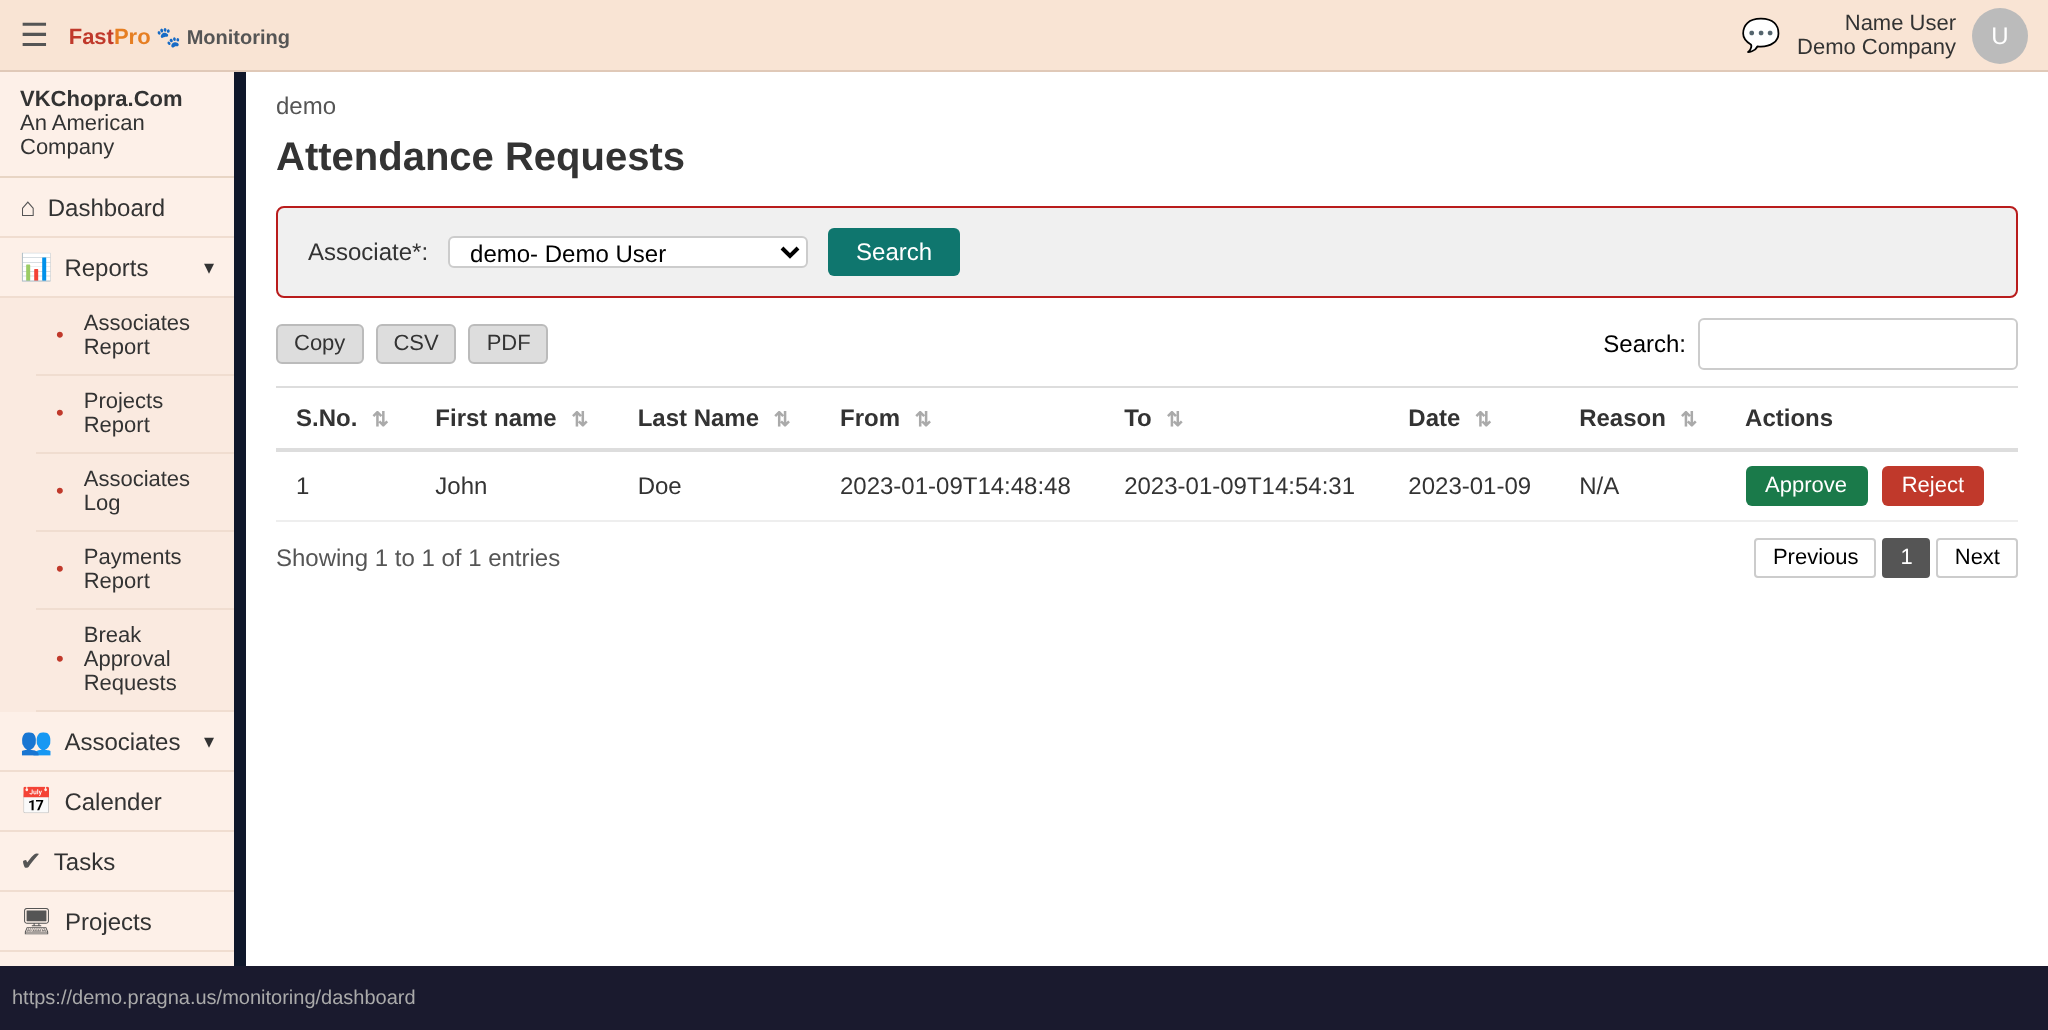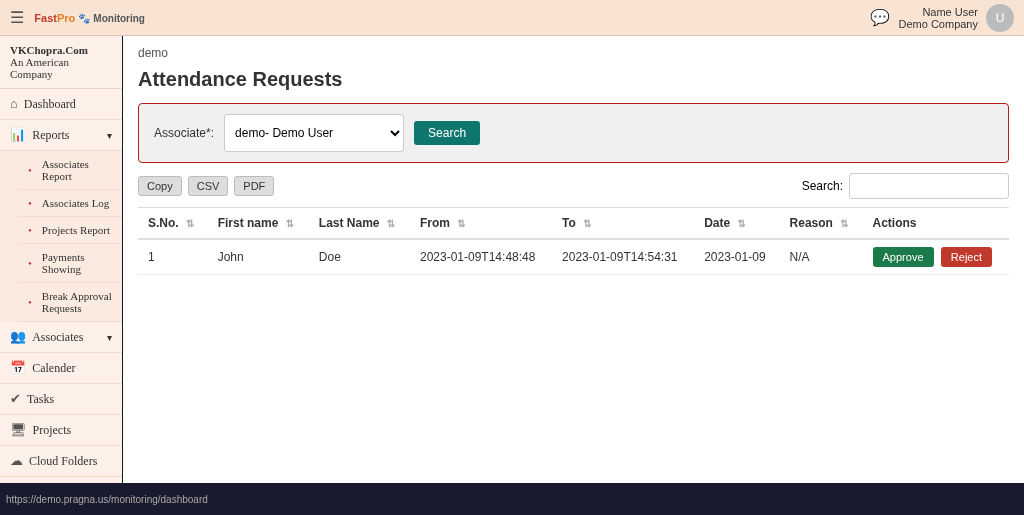--- a/index.html
+++ b/index.html
@@ -25,26 +25,25 @@
     .user-avatar { width: 28px; height: 28px; border-radius: 50%; background: #bbb; display: flex; align-items: center; justify-content: center; color: #fff; font-size: 12px; }
     .chat-icon { font-size: 16px; color: #555; }
 
     
     .layout { display: flex; flex: 1; overflow: hidden; }
 
     
     .sidebar {
       width: 123px;
       background: #fdf0e8;
-      border-right: 1px solid #0f172a;
+      border-right: 6px solid #0f172a;
       display: flex;
       flex-direction: column;
       overflow-y: auto;
       flex-shrink: 0;
-      font-family: Liberation Serif, serif;
     }
     .company-info { padding: 8px 10px; font-size: 11px; color: #333; border-bottom: 1px solid #e8d5c4; }
     .company-name { font-weight: bold; font-size: 11px; }
     .sidebar-item {
       display: flex;
       align-items: center;
       gap: 6px;
       padding: 7px 10px;
       cursor: pointer;
       color: #333;
@@ -75,21 +74,21 @@
       border: 1px solid #b91c1c;
       border-radius: 4px;
       padding: 10px 15px;
       margin-bottom: 10px;
       display: flex;
       align-items: center;
       gap: 10px;
     }
     .filter-label { font-size: 12px; color: #333; }
     .filter-select {
-      height: 38px;
+      height: 16px;
       border: 1px solid #ccc;
       border-radius: 3px;
       font-size: 12px;
       padding: 0 6px;
       width: 180px;
       background: #fff;
     }
     .btn-search {
       background: #0f766e;
       color: #fff;
@@ -227,27 +226,27 @@
         <span>Reports</span>
       </div>
       <span class="arrow">▾</span>
     </div>
 
     <div class="sidebar-sub">
       <div class="sidebar-item">
         <span>Associates Report</span>
       </div>
       <div class="sidebar-item">
+        <span>Projects Report</span>
+      </div>
+      <div class="sidebar-item">
         <span>Associates Log</span>
       </div>
       <div class="sidebar-item">
-        <span>Projects Report</span>
-      </div>
-      <div class="sidebar-item">
-        <span>Payments Showing</span>
+        <span>Payments Report</span>
       </div>
       <div class="sidebar-item">
         <span>Break Approval Requests</span>
       </div>
     </div>
 
     <div class="sidebar-item has-arrow">
       <div class="item-left">
         <span class="sidebar-icon">👥</span>
         <span>Associates</span>
@@ -320,18 +319,26 @@
       <td>2023-01-09</td>
       <td>N/A</td>
       <td>
         <button class="btn-approve">Approve</button>
         <button class="btn-reject">Reject</button>
       </td>
     </tr>
         </tbody>
     </table>
 
+    <div class="pagination-area">
+      <span>Showing 1 to 1 of 1 entries</span>
+      <div class="pagination-btns">
+        <button class="btn-page">Previous</button>
+        <button class="btn-page active">1</button>
+        <button class="btn-page">Next</button>
+      </div>
+    </div>
   </div>
 </div>
 
 <div class="status-bar">
   <span>https://demo.pragna.us/monitoring/dashboard</span>
 </div>
 
 </body></html>

